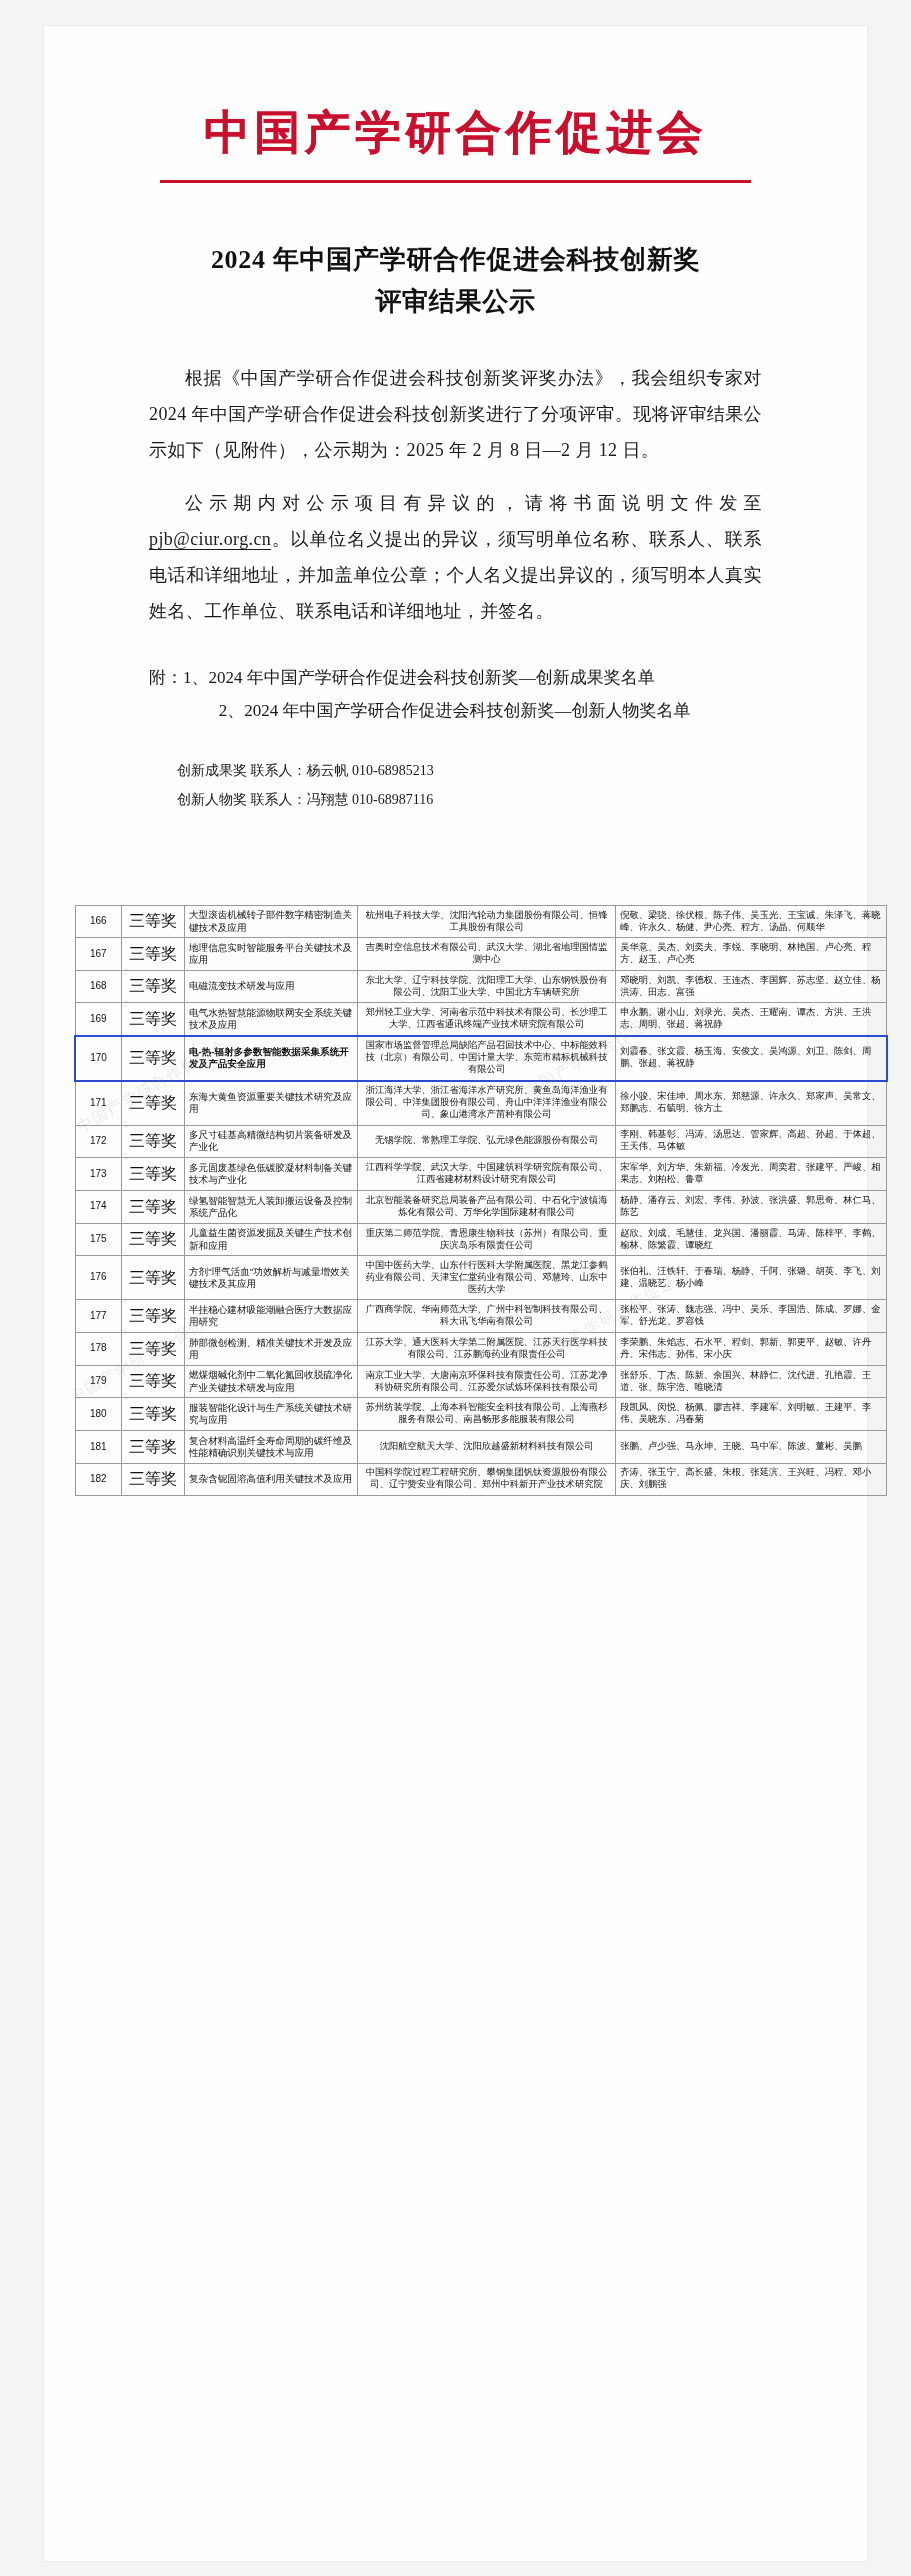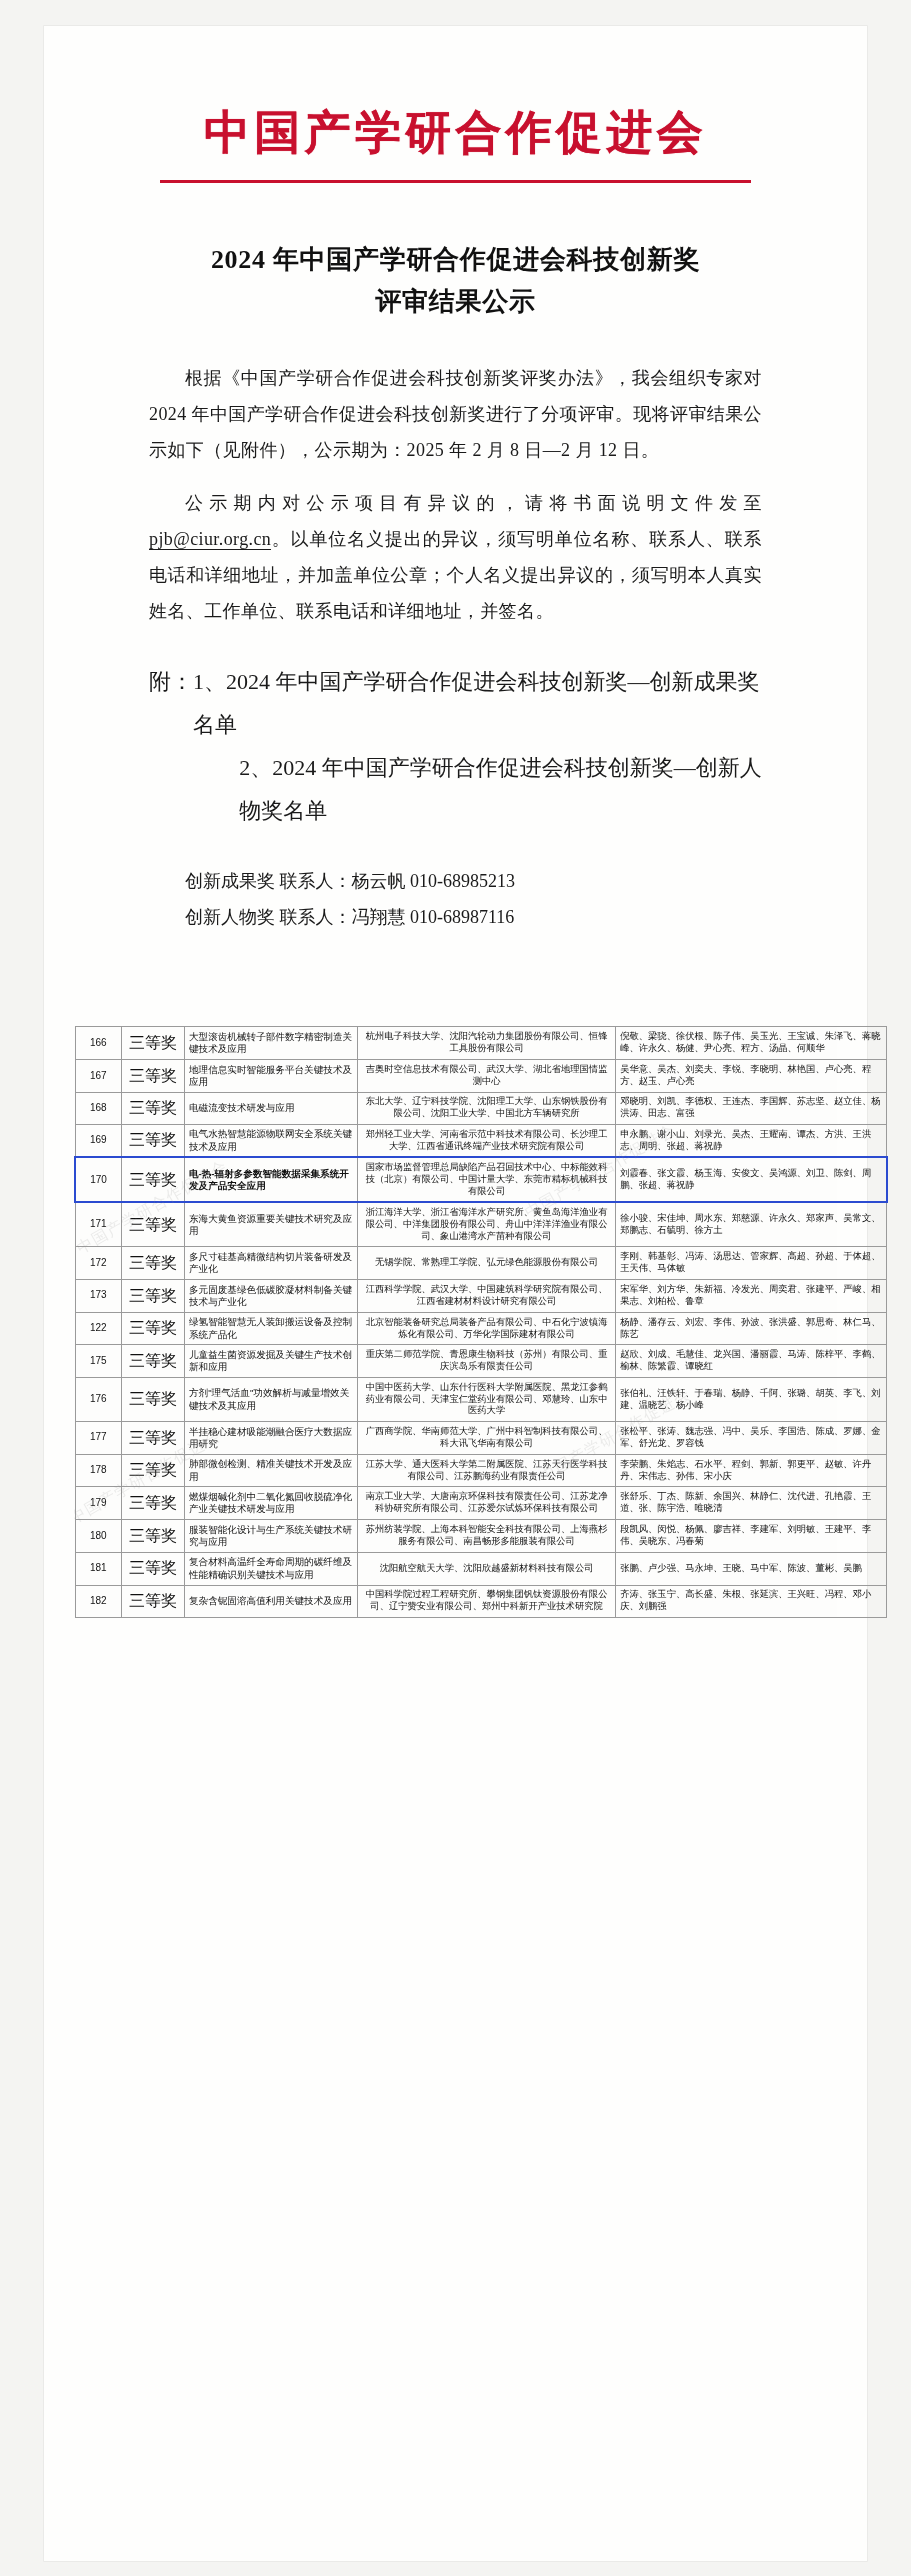--- a/index.html
+++ b/index.html
@@ -74,36 +74,36 @@
   }
   .body-text p {
     margin: 0 0 17px 0;
     text-indent: 2em;
   }
   .body-text .email {
     border-bottom: 0.7px solid #1a1a1a;
   }
   .attach-block {
     margin: 32px 105px 0 105px;
-    font-size: 22px;
+    font-size: 17px;
     line-height: 1.95;
     color: #1a1a1a;
   }
   .attach-block .line {
     text-indent: 0;
     padding-left: 2em;
     text-indent: -2em;
   }
   .attach-block .indent-more {
     padding-left: 4.1em;
     text-indent: 0;
   }
   .contacts {
     margin: 30px 105px 0 105px;
-    font-size: 18px;
+    font-size: 14px;
     line-height: 2.05;
     color: #1a1a1a;
   }
   .contacts .row {
     text-indent: 2em;
   }
 
   
   .table-wrap {
     position: relative;
@@ -272,21 +272,21 @@
               <td class="c-people">李刚、韩基彰、冯涛、汤思达、管家辉、高超、孙超、于体超、王天伟、马体敏</td>
             </tr>
             <tr>
               <td class="c-no">173</td>
               <td class="c-level">三等奖</td>
               <td class="c-project">多元固废基绿色低碳胶凝材料制备关键技术与产业化</td>
               <td class="c-org">江西科学学院、武汉大学、中国建筑科学研究院有限公司、江西省建材材料设计研究有限公司</td>
               <td class="c-people">宋军华、刘方华、朱新福、冷发光、周奕君、张建平、严峻、相果志、刘柏松、鲁章</td>
             </tr>
             <tr>
-              <td class="c-no">122</td>
+              <td class="c-no">174</td>
               <td class="c-level">三等奖</td>
               <td class="c-project">绿氢智能智慧无人装卸搬运设备及控制系统产品化</td>
               <td class="c-org">北京智能装备研究总局装备产品有限公司、中石化宁波镇海炼化有限公司、万华化学国际建材有限公司</td>
               <td class="c-people">杨静、潘存云、刘宏、李伟、孙波、张洪盛、郭思奇、林仁马、陈艺</td>
             </tr>
             <tr>
               <td class="c-no">175</td>
               <td class="c-level">三等奖</td>
               <td class="c-project">儿童益生菌资源发掘及关键生产技术创新和应用</td>
               <td class="c-org">重庆第二师范学院、青恩康生物科技（苏州）有限公司、重庆滨岛乐有限责任公司</td>

